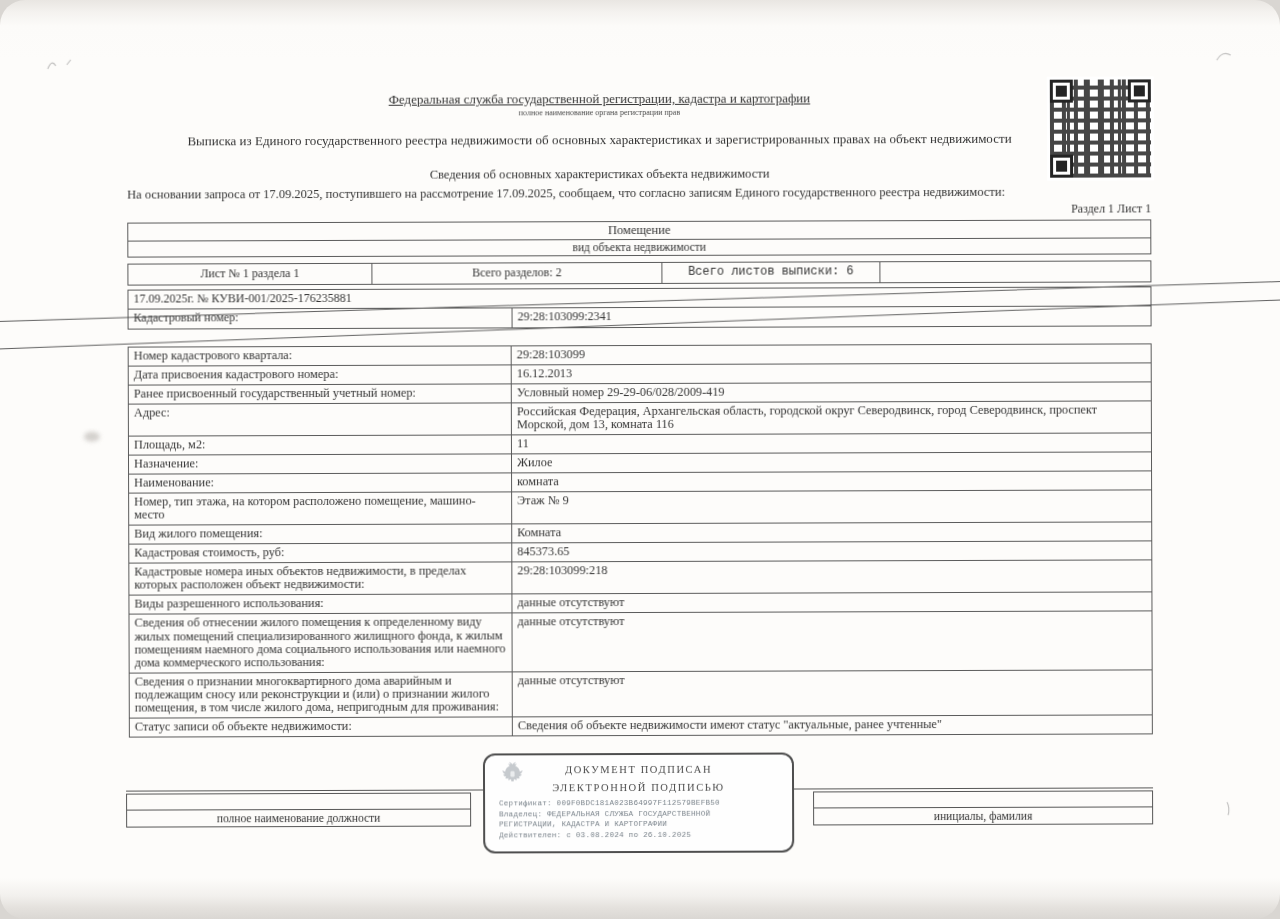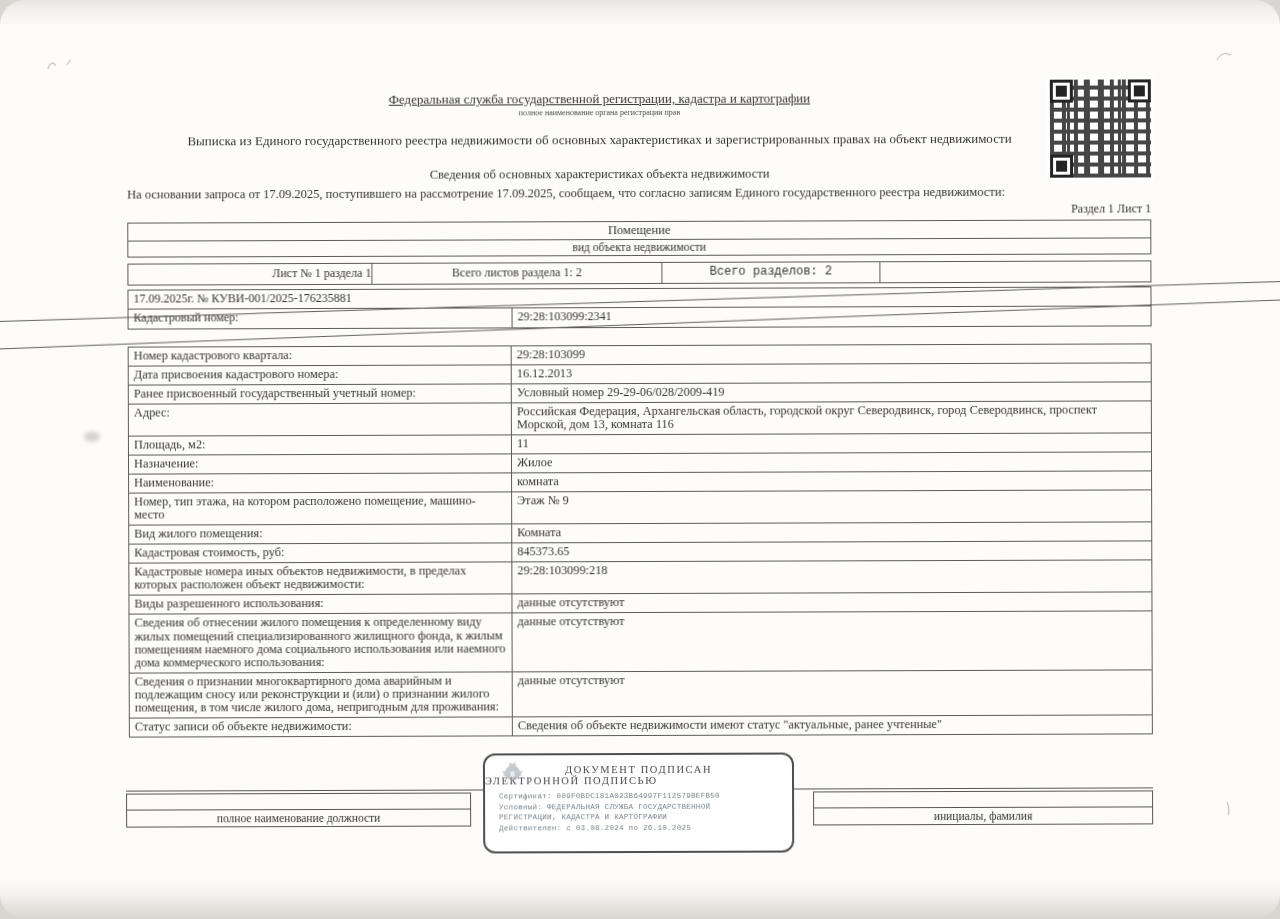--- a/index.html
+++ b/index.html
@@ -29,21 +29,21 @@
   .hdr-sub{font-size:12.5px;margin-top:19px;}
   .request{position:absolute;left:128px;top:186px;width:1026px;font-size:12.5px;}
   .section-label{position:absolute;left:128px;top:203px;width:1024px;text-align:right;font-size:12px;}
   
   .bordered{border:1px solid #5b5b5b;}
   .box1{position:absolute;left:128px;top:221px;width:1022px;text-align:center;}
   .box1 .r1{font-size:12.5px;padding:1px 0;border-bottom:1px solid #5b5b5b;}
   .box1 .r2{font-size:11.5px;padding:1px 0 2px;}
   .sheets{position:absolute;left:128px;top:262px;width:1022px;display:flex;}
   .sheets>div{font-size:12px;text-align:center;padding:2px 0 3px;border-right:1px solid #5b5b5b;}
-  .sheets>div:nth-child(1){width:243px;text-align:right;}
+  .sheets>div:nth-child(1){width:243px;}
   .sheets>div:nth-child(2){width:289px;}
   .sheets>div:nth-child(3){width:217px;font-family:Liberation Mono, monospace;}
   .sheets>div:nth-child(4){flex:1;border-right:none;}
   .reqbox{position:absolute;left:128px;top:288px;width:1022px;font-size:12px;}
   .reqnum{padding:1px 5px 2px;border-bottom:1px solid #5b5b5b;}
   .cadrow{display:flex;}
   .cadrow .l{width:373px;border-right:1px solid #5b5b5b;padding:1px 5px 3px;}
   .cadrow .v{flex:1;padding:1px 5px 3px;}
   
   .main{position:absolute;left:128px;top:345px;width:1022px;font-size:12.3px;line-height:1.06;}
@@ -67,21 +67,21 @@
   }
   .finder{position:absolute;width:23px;height:23px;border:3.5px solid #242424;background:#fff;box-sizing:border-box;}
   .finder::after{content:"";position:absolute;inset:3px;background:#242424;}
   .f-tl{left:3px;top:3px;}  .f-tr{right:3px;top:3px;}  .f-bl{left:3px;bottom:3px;}
   
   .stamp{
     position:absolute;left:482px;top:753px;width:311px;height:100px;z-index:3;
     background:#fefefe;border:2px solid #4e4e4e;border-radius:12px;box-sizing:border-box;
   }
   .stamp-title{margin-top:9px;text-align:center;font-size:10.5px;letter-spacing:1.6px;color:#4b4b4b;}
-  .stamp-title2{margin-top:0;font-size:10.5px;letter-spacing:1.6px;color:#4b4b4b;}
+  .stamp-title2{margin-top:7px;text-align:center;font-size:10.5px;letter-spacing:1.6px;color:#4b4b4b;}
   .stamp-small{margin:2.5px 10px 0 14px;font-size:7.5px;color:#7a838b;letter-spacing:.3px;white-space:nowrap;overflow:hidden;font-family:Liberation Mono, monospace;}
   .stamp-small.first{margin-top:6px;}
   .emblem{position:absolute;left:15px;top:5px;width:25px;height:28px;opacity:.55;}
   
   .sig{position:absolute;left:125px;top:787px;width:1027px;z-index:1;}
   .sig-line{position:absolute;left:0;top:2px;width:100%;height:1px;background:#565656;}
   .sig-cell{position:absolute;top:5px;height:34px;border:1px solid #565656;box-sizing:border-box;}
   .sig-cell .blank{height:15px;border-bottom:1px solid #565656;}
   .sig-cell .lbl{text-align:center;font-size:11.5px;padding-top:2px;}
   .sig-left{left:0;width:345px;}
@@ -106,22 +106,22 @@
     <div class="request">На  основании запроса от 17.09.2025, поступившего на рассмотрение 17.09.2025, сообщаем, что согласно записям Единого государственного реестра недвижимости:</div>
     <div class="section-label">Раздел 1 Лист 1</div>
 
     <div class="box1 bordered">
       <div class="r1">Помещение</div>
       <div class="r2">вид объекта недвижимости</div>
     </div>
 
     <div class="sheets bordered">
       <div>Лист № 1 раздела 1</div>
-      <div>Всего листов раздела 1: 2</div>
       <div>Всего разделов: 2</div>
+      <div>Всего листов выписки: 6</div>
     </div>
 
     <div class="reqbox bordered">
       <div class="reqnum">17.09.2025г. № КУВИ-001/2025-176235881</div>
       <div class="cadrow">
         <div class="l">Кадастровый номер:</div>
         <div class="v">29:28:103099:2341</div>
       </div>
     </div>
 
@@ -201,21 +201,21 @@
     </div>
 
     <div class="stamp">
       <svg class="emblem" viewBox="0 0 30 32">
         <path fill="#99a0a8" d="M15 4c1.2-1.5 2.6-2.4 4-2.6-.3 1-.9 1.8-1.8 2.5 1.1.2 2-.1 3-.7-.2 1.1-.9 2-2 2.6 3.3 1.2 5.3 3.8 5.6 6.9l3.4-1.6c-.4 2.1-1.5 3.7-3.3 4.7l2.4.5c-.9 1.4-2.2 2.2-3.9 2.4l1.5 1.7c-1.4.7-2.8.8-4.2.2l.6 2.1c-1.3.2-2.5-.1-3.6-.9l-.3 2.6h-2.8l-.3-2.6c-1.1.8-2.3 1.1-3.6.9l.6-2.1c-1.4.6-2.8.5-4.2-.2l1.5-1.7c-1.7-.2-3-1-3.9-2.4l2.4-.5c-1.8-1-2.9-2.6-3.3-4.7l3.4 1.6c.3-3.1 2.3-5.7 5.6-6.9-1.1-.6-1.8-1.5-2-2.6 1 .6 1.9.9 3 .7-.9-.7-1.5-1.5-1.8-2.5 1.4.2 2.8 1.1 4 2.6z"></path>
         <rect x="12.5" y="12" width="5" height="7" rx="1.5" fill="#fff" opacity=".65"></rect>
       </svg>
       <div class="stamp-title">ДОКУМЕНТ ПОДПИСАН</div>
       <div class="stamp-title2">ЭЛЕКТРОННОЙ ПОДПИСЬЮ</div>
       <div class="stamp-small first">Сертификат: 009F0BDC181A023B64997F112579BEFB50</div>
-      <div class="stamp-small">Условный: ФЕДЕРАЛЬНАЯ СЛУЖБА ГОСУДАРСТВЕННОЙ</div>
+      <div class="stamp-small">Владелец: ФЕДЕРАЛЬНАЯ СЛУЖБА ГОСУДАРСТВЕННОЙ</div>
       <div class="stamp-small">РЕГИСТРАЦИИ, КАДАСТРА И КАРТОГРАФИИ</div>
       <div class="stamp-small">Действителен: с 03.08.2024 по 26.10.2025</div>
     </div>
 
     <div class="qr">
       <div class="qr-pattern"></div>
       <div class="finder f-tl"></div>
       <div class="finder f-tr"></div>
       <div class="finder f-bl"></div>
     </div>

